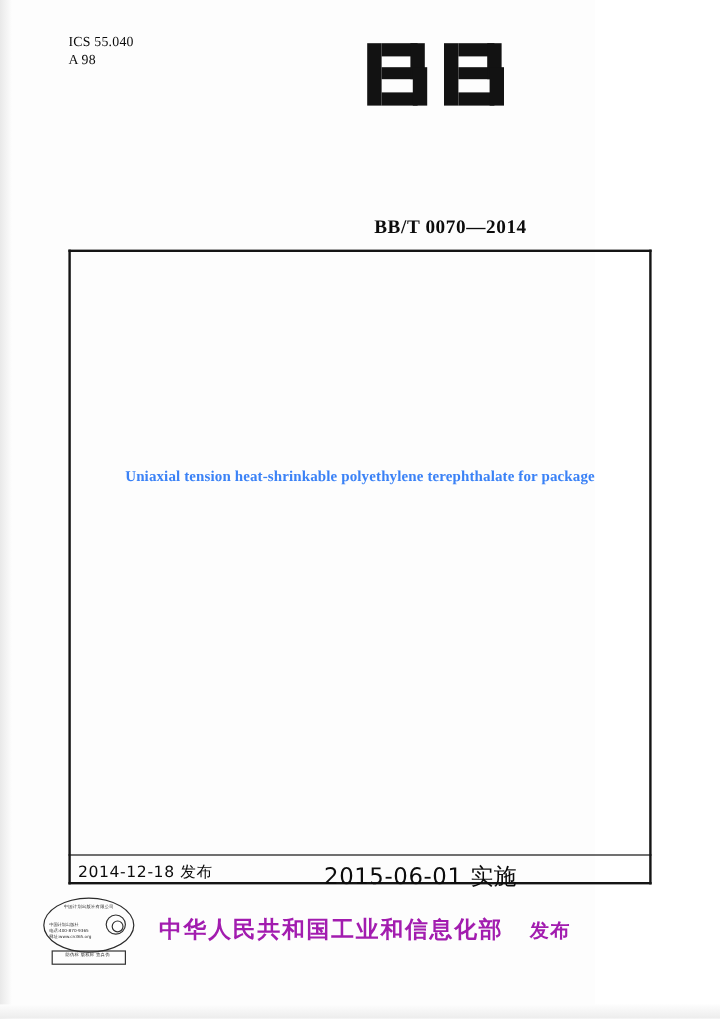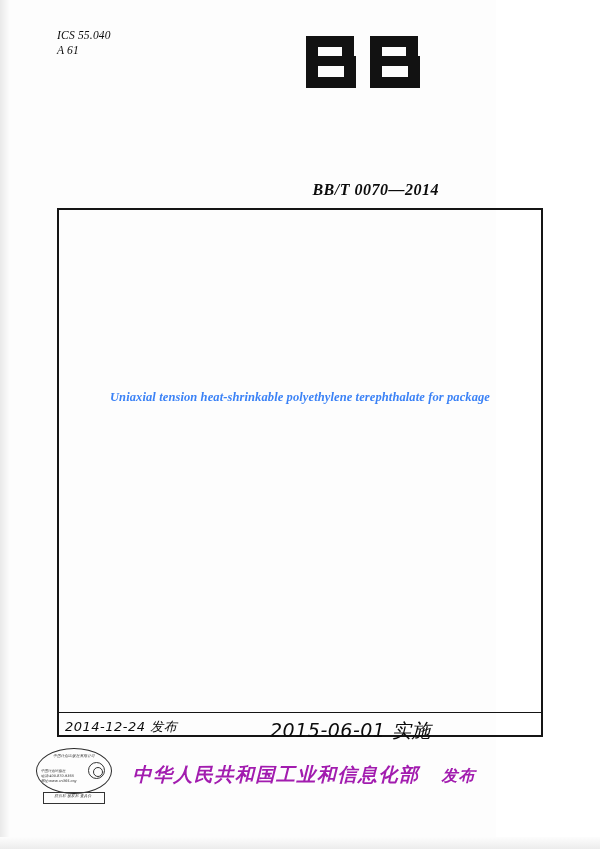--- a/index.html
+++ b/index.html
@@ -14,21 +14,20 @@
     color: #0c0c0c;
     position: relative;
     overflow: hidden;
   }
   .page {
     position: absolute;
     left: 0; top: 0;
     width: 496px;
     height: 849px;
     background: #fdfdfd;
-    font-style: italic;
   }
 
   
   .ics-block {
     position: absolute;
     left: 57px;
     top: 28px;
     font-family: "Liberation Serif", serif;
     font-size: 11.5px;
     line-height: 15px;
@@ -272,21 +271,21 @@
 </head>
 <body>
 
 <div class="page">
 
   <div class="scan-edge-l"></div>
   <div class="scan-edge-b"></div>
 
   <div class="ics-block">
     <div>ICS 55.040</div>
-    <div>A 61</div>
+    <div>A 98</div>
   </div>
 
   <div class="bb-logo">
     <svg width="120" height="56" viewBox="0 0 120 56" aria-hidden="true">
       <g fill="#121212">
 
         <rect x="2" y="2" width="12" height="52"></rect>
         <rect x="14" y="2" width="30" height="11"></rect>
         <rect x="14" y="22" width="28" height="10"></rect>
         <rect x="14" y="43" width="30" height="11"></rect>
@@ -307,21 +306,21 @@
   <div class="std-number">BB/T 0070—2014</div>
 
   <div class="rule-top"></div>
   <div class="frame-left"></div>
   <div class="frame-right"></div>
   <div class="rule-thin"></div>
   <div class="rule-bottom"></div>
 
   <div class="doc-title-en">Uniaxial tension heat-shrinkable polyethylene terephthalate for package</div>
 
-  <div class="date-issue">2014-12-24 发布</div>
+  <div class="date-issue">2014-12-18 发布</div>
   <div class="date-effect">2015-06-01 实施</div>
 
   <div class="issuer">
     <span>中华人民共和国工业和信息化部</span><span class="publish-word">发布</span>
   </div>
 
   <div class="seal">
     <div class="seal-oval">
       <div class="seal-arc-text">中国计划出版社有限公司</div>
       <div class="seal-lines">

